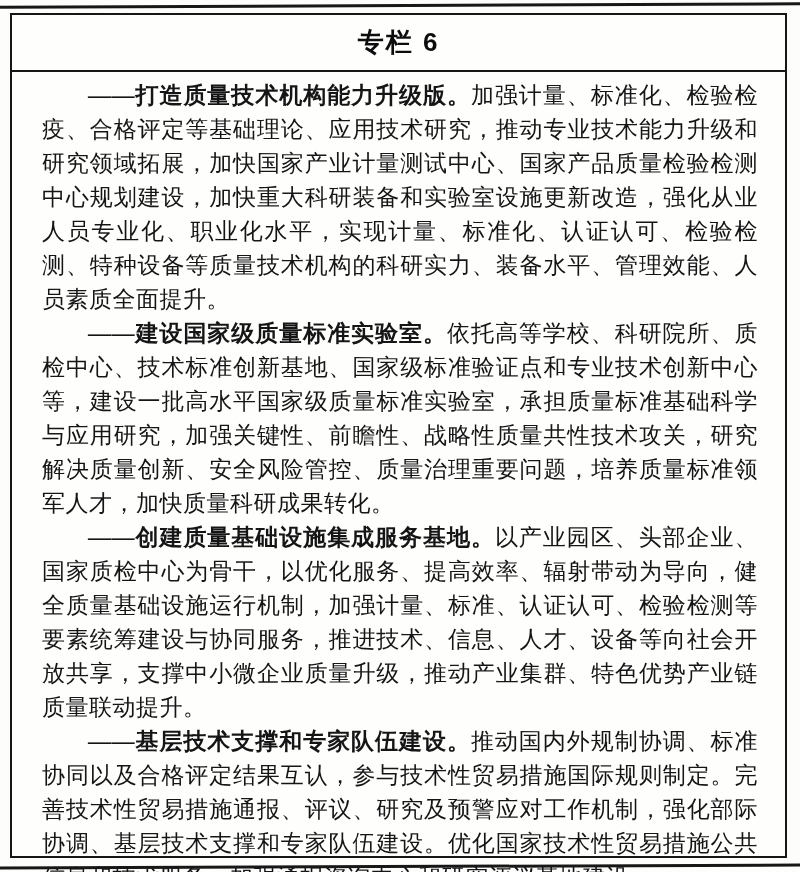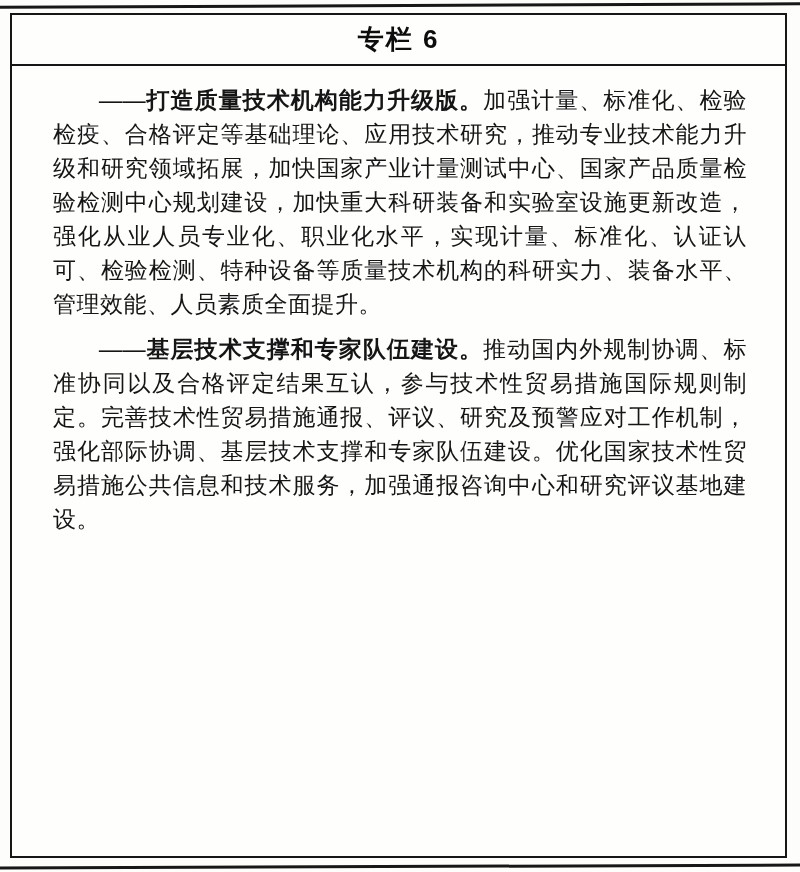--- a/index.html
+++ b/index.html
@@ -41,21 +41,21 @@
     position: absolute;
     left: 10px;
     top: 13px;
     width: 777px;
     height: 845px;
     border: 2.5px solid #161616;
     box-sizing: border-box;
     background: #fefefd;
   }
   .panel-header {
-    height: 51px;
+    height: 57px;
     box-sizing: border-box;
     border-bottom: 2.5px solid #161616;
     display: flex;
     align-items: center;
     justify-content: center;
     gap: 14px;
     font-family: "Liberation Sans", sans-serif;
     font-weight: bold;
     font-size: 26px;
     letter-spacing: 2px;
@@ -63,21 +63,21 @@
   }
   .panel-body {
     padding: 7px 27px 0 30px;
     font-size: 23px;
     line-height: 34px;
     text-align: justify;
     text-justify: inter-ideograph;
     color: #151515;
   }
   .panel-body p {
-    margin: 11px;
+    margin: 0;
     text-indent: 2em;
   }
   .para-lead {
     font-weight: bold;
     letter-spacing: 0.5px;
   }
   .para-text {
     letter-spacing: 0.5px;
   }
 </style>
@@ -85,17 +85,19 @@
 <body>
 
 <div class="outer-rule-top"></div>
 
 <div class="panel">
   <div class="panel-header">
     <span>专栏 6</span>
   </div>
   <div class="panel-body">
     <p><span class="para-lead">——打造质量技术机构能力升级版。</span><span class="para-text">加强计量、标准化、检验检疫、合格评定等基础理论、应用技术研究，推动专业技术能力升级和研究领域拓展，加快国家产业计量测试中心、国家产品质量检验检测中心规划建设，加快重大科研装备和实验室设施更新改造，强化从业人员专业化、职业化水平，实现计量、标准化、认证认可、检验检测、特种设备等质量技术机构的科研实力、装备水平、管理效能、人员素质全面提升。</span></p>
+    <p><span class="para-lead">——建设国家级质量标准实验室。</span><span class="para-text">依托高等学校、科研院所、质检中心、技术标准创新基地、国家级标准验证点和专业技术创新中心等，建设一批高水平国家级质量标准实验室，承担质量标准基础科学与应用研究，加强关键性、前瞻性、战略性质量共性技术攻关，研究解决质量创新、安全风险管控、质量治理重要问题，培养质量标准领军人才，加快质量科研成果转化。</span></p>
+    <p><span class="para-lead">——创建质量基础设施集成服务基地。</span><span class="para-text">以产业园区、头部企业、国家质检中心为骨干，以优化服务、提高效率、辐射带动为导向，健全质量基础设施运行机制，加强计量、标准、认证认可、检验检测等要素统筹建设与协同服务，推进技术、信息、人才、设备等向社会开放共享，支撑中小微企业质量升级，推动产业集群、特色优势产业链质量联动提升。</span></p>
     <p><span class="para-lead">——基层技术支撑和专家队伍建设。</span><span class="para-text">推动国内外规制协调、标准协同以及合格评定结果互认，参与技术性贸易措施国际规则制定。完善技术性贸易措施通报、评议、研究及预警应对工作机制，强化部际协调、基层技术支撑和专家队伍建设。优化国家技术性贸易措施公共信息和技术服务，加强通报咨询中心和研究评议基地建设。</span></p>
   </div>
 </div>
 
 <div class="outer-rule-bottom"></div>
 
 </body></html>

